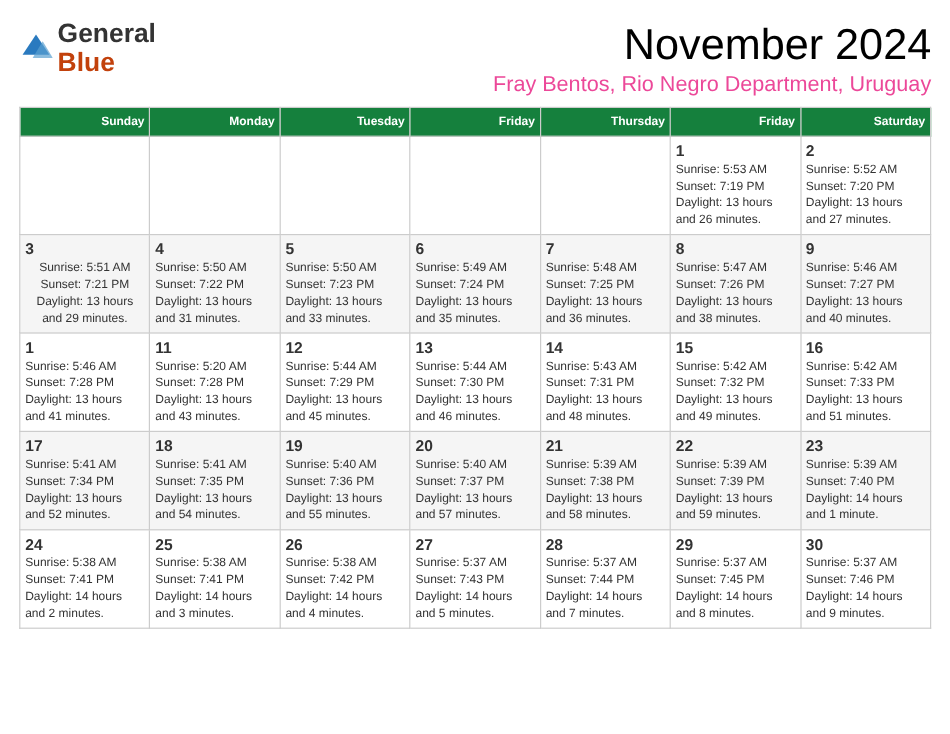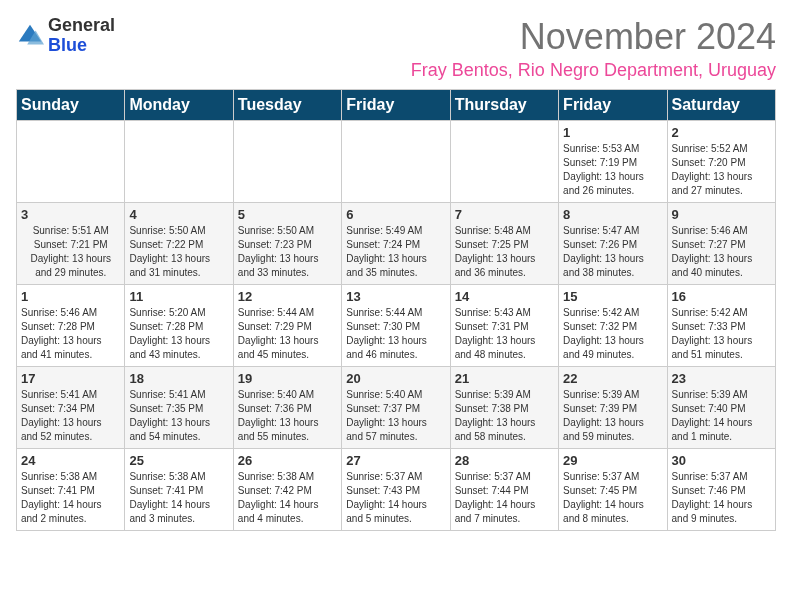--- a/index.html
+++ b/index.html
@@ -15,55 +15,55 @@
       align-items: flex-start;
       justify-content: space-between;
       margin-bottom: 4px;
     }
     .logo {
       display: flex;
       align-items: center;
       gap: 4px;
     }
     .logo-text {
-      font-size: 18px;
+      font-size: 22px;
       font-weight: bold;
       line-height: 1.1;
     }
     .logo-general { color: #333; }
-    .logo-blue { color: #1d4ed8; }
+    .logo-blue { color: #c2410c; }
     .logo-icon {
       width: 28px;
       height: 28px;
     }
     .title-block {
       text-align: right;
     }
     .month-title {
       font-size: 36px;
       font-weight: normal;
-      color: #737373;
+      color: #000000;
     }
     .subtitle {
       font-size: 18px;
       color: #ec4899;
       margin-top: 2px;
     }
     .calendar-table {
       width: 100%;
       border-collapse: collapse;
       margin-top: 8px;
     }
     .calendar-table th {
-      background-color: #0c4a6e;
+      background-color: #15803d;
       color: #fff;
-      font-size: 16px;
+      font-size: 10px;
       font-weight: bold;
       padding: 6px 4px;
-      text-align: left;
+      text-align: right;
       border: 1px solid #ccc;
     }
     .calendar-table td {
       border: 1px solid #ccc;
       vertical-align: top;
       padding: 4px;
       font-size: 10px;
       color: #333;
       width: 108px;
       min-height: 80px;

